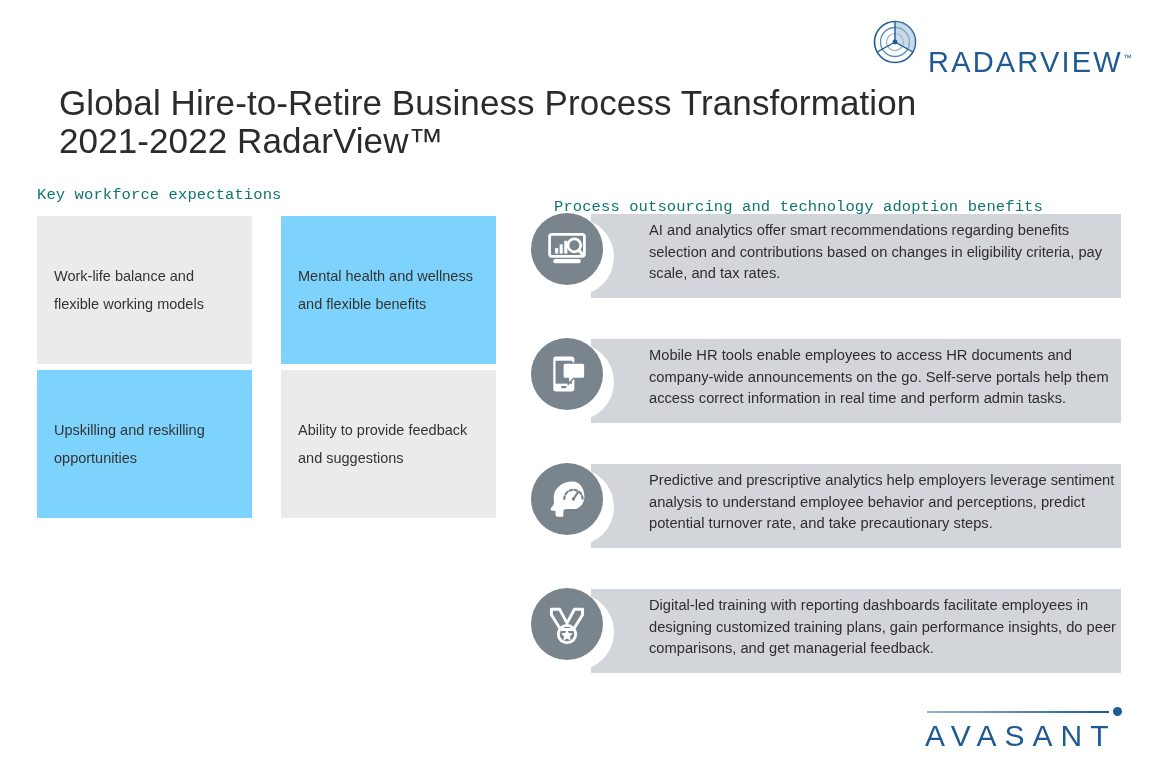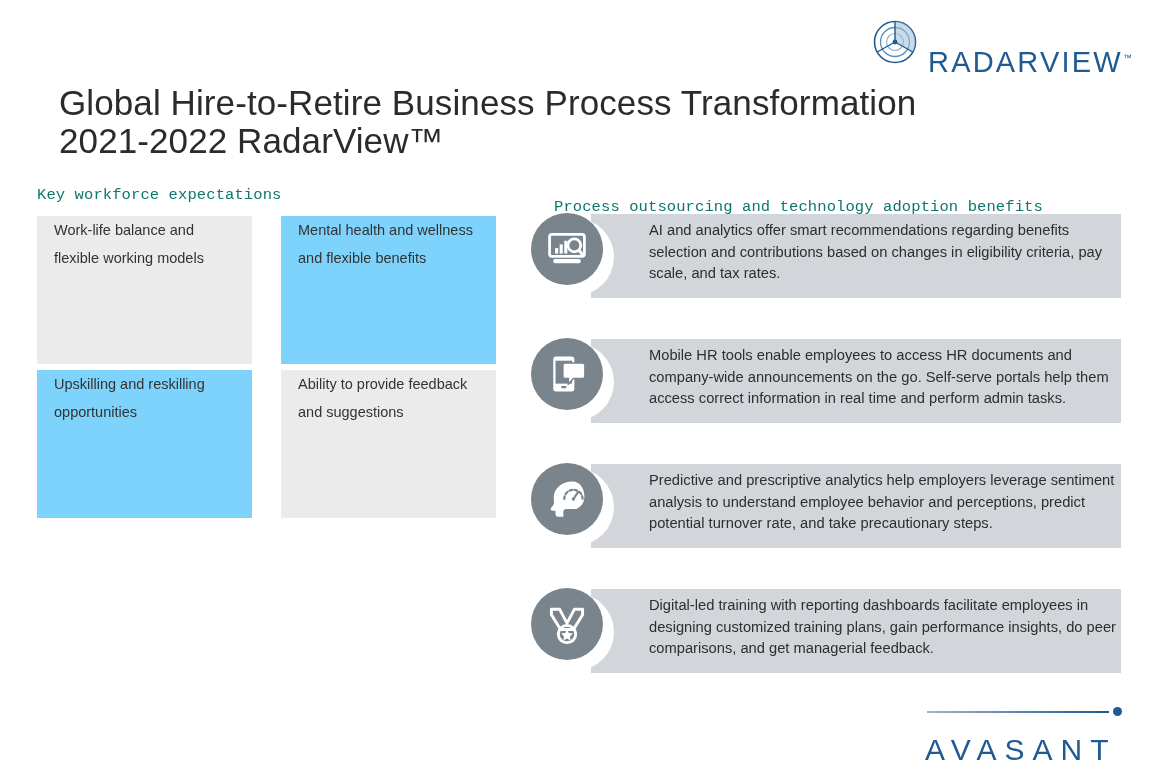--- a/index.html
+++ b/index.html
@@ -81,21 +81,21 @@
     top: 216px;
     width: 474px;
     display: grid;
     grid-template-columns: 215px 215px;
     grid-template-rows: 148px 148px 148px;
     column-gap: 29px;
     row-gap: 6px;
   }
   .exp-card {
     display: flex;
-    align-items: flex-start;
+    align-items: center;
     padding: 0 17px;
     box-sizing: border-box;
     font-size: 14.5px;
     line-height: 28px;
     color: #333333;
   }
   .exp-card.tone-gray { background: #ebebeb; }
   .exp-card.tone-blue { background: #7dd3fc; }
   .exp-card .exp-text { display: block; }
 
@@ -183,21 +183,21 @@
     left: 198px;
     top: 4px;
     width: 9px;
     height: 9px;
     border-radius: 50%;
     background: #1f5a93;
   }
   .avasant-word {
     position: absolute;
     left: 10px;
-    top: 30px;
+    top: 16px;
     font-size: 30px;
     letter-spacing: 8px;
     color: #1f5a93;
     font-family: "Liberation Sans", sans-serif;
     font-weight: 400;
     white-space: nowrap;
   }
 </style>
 </head>
 <body>

